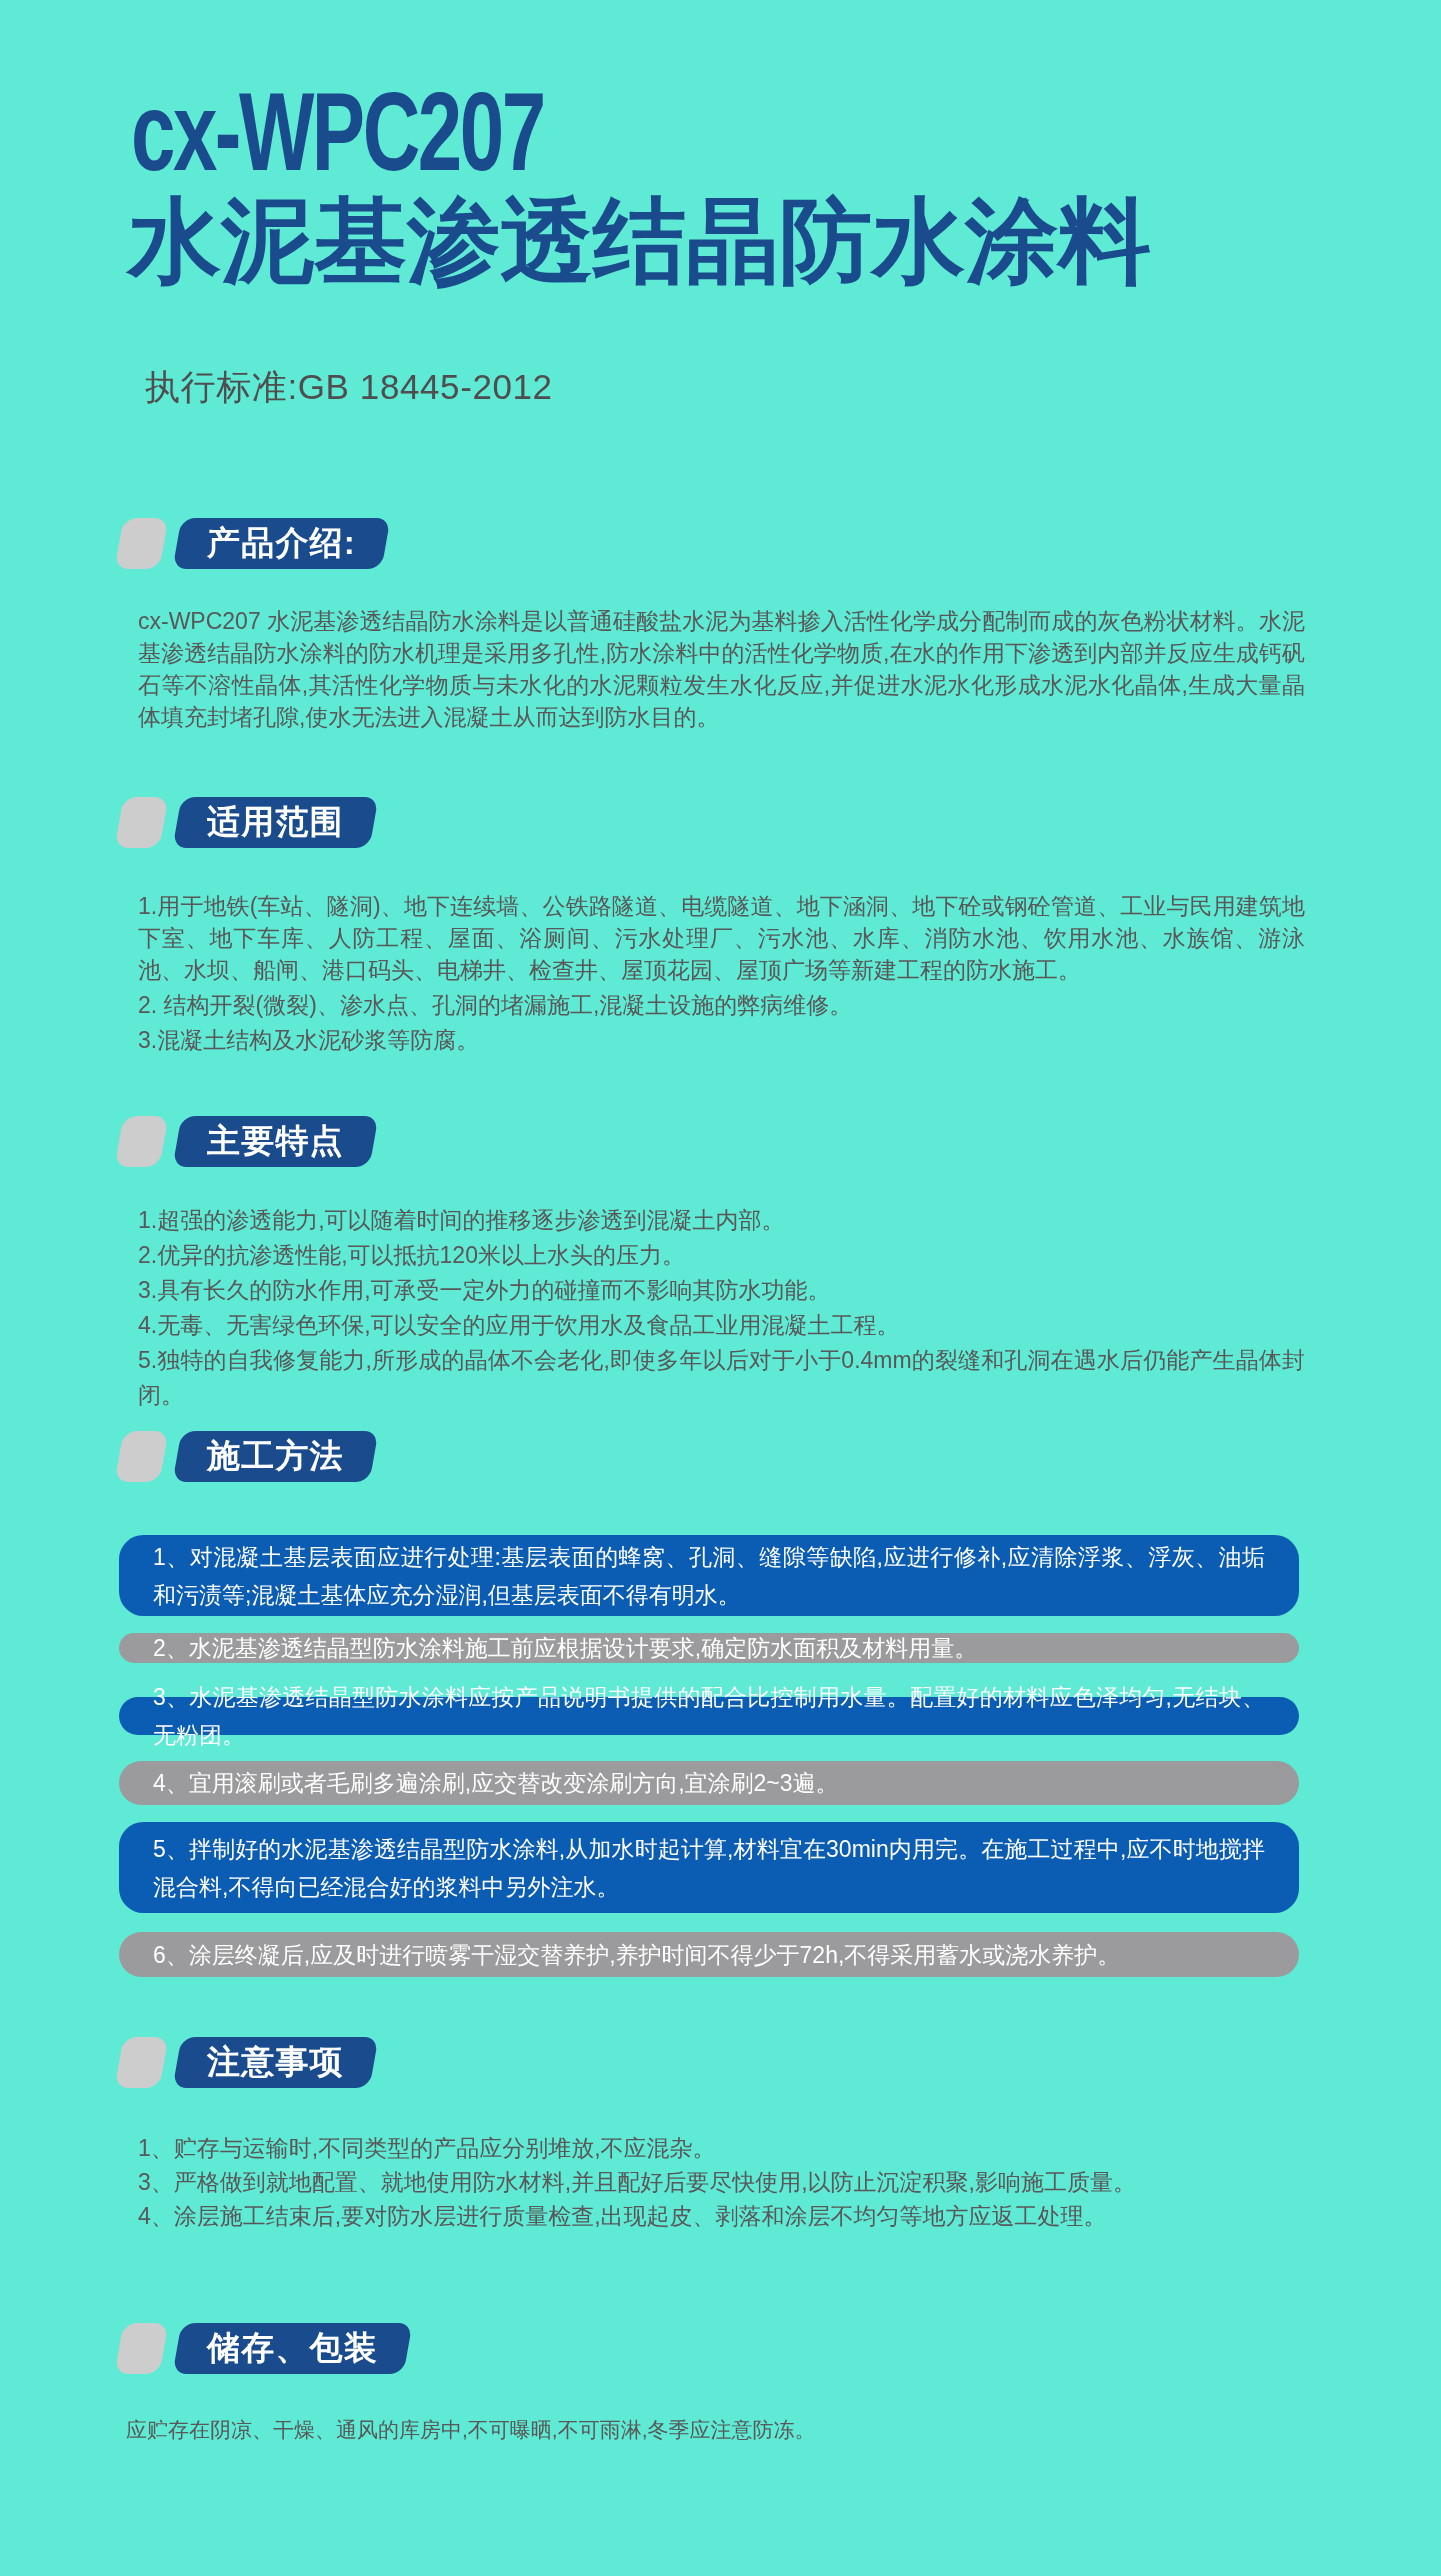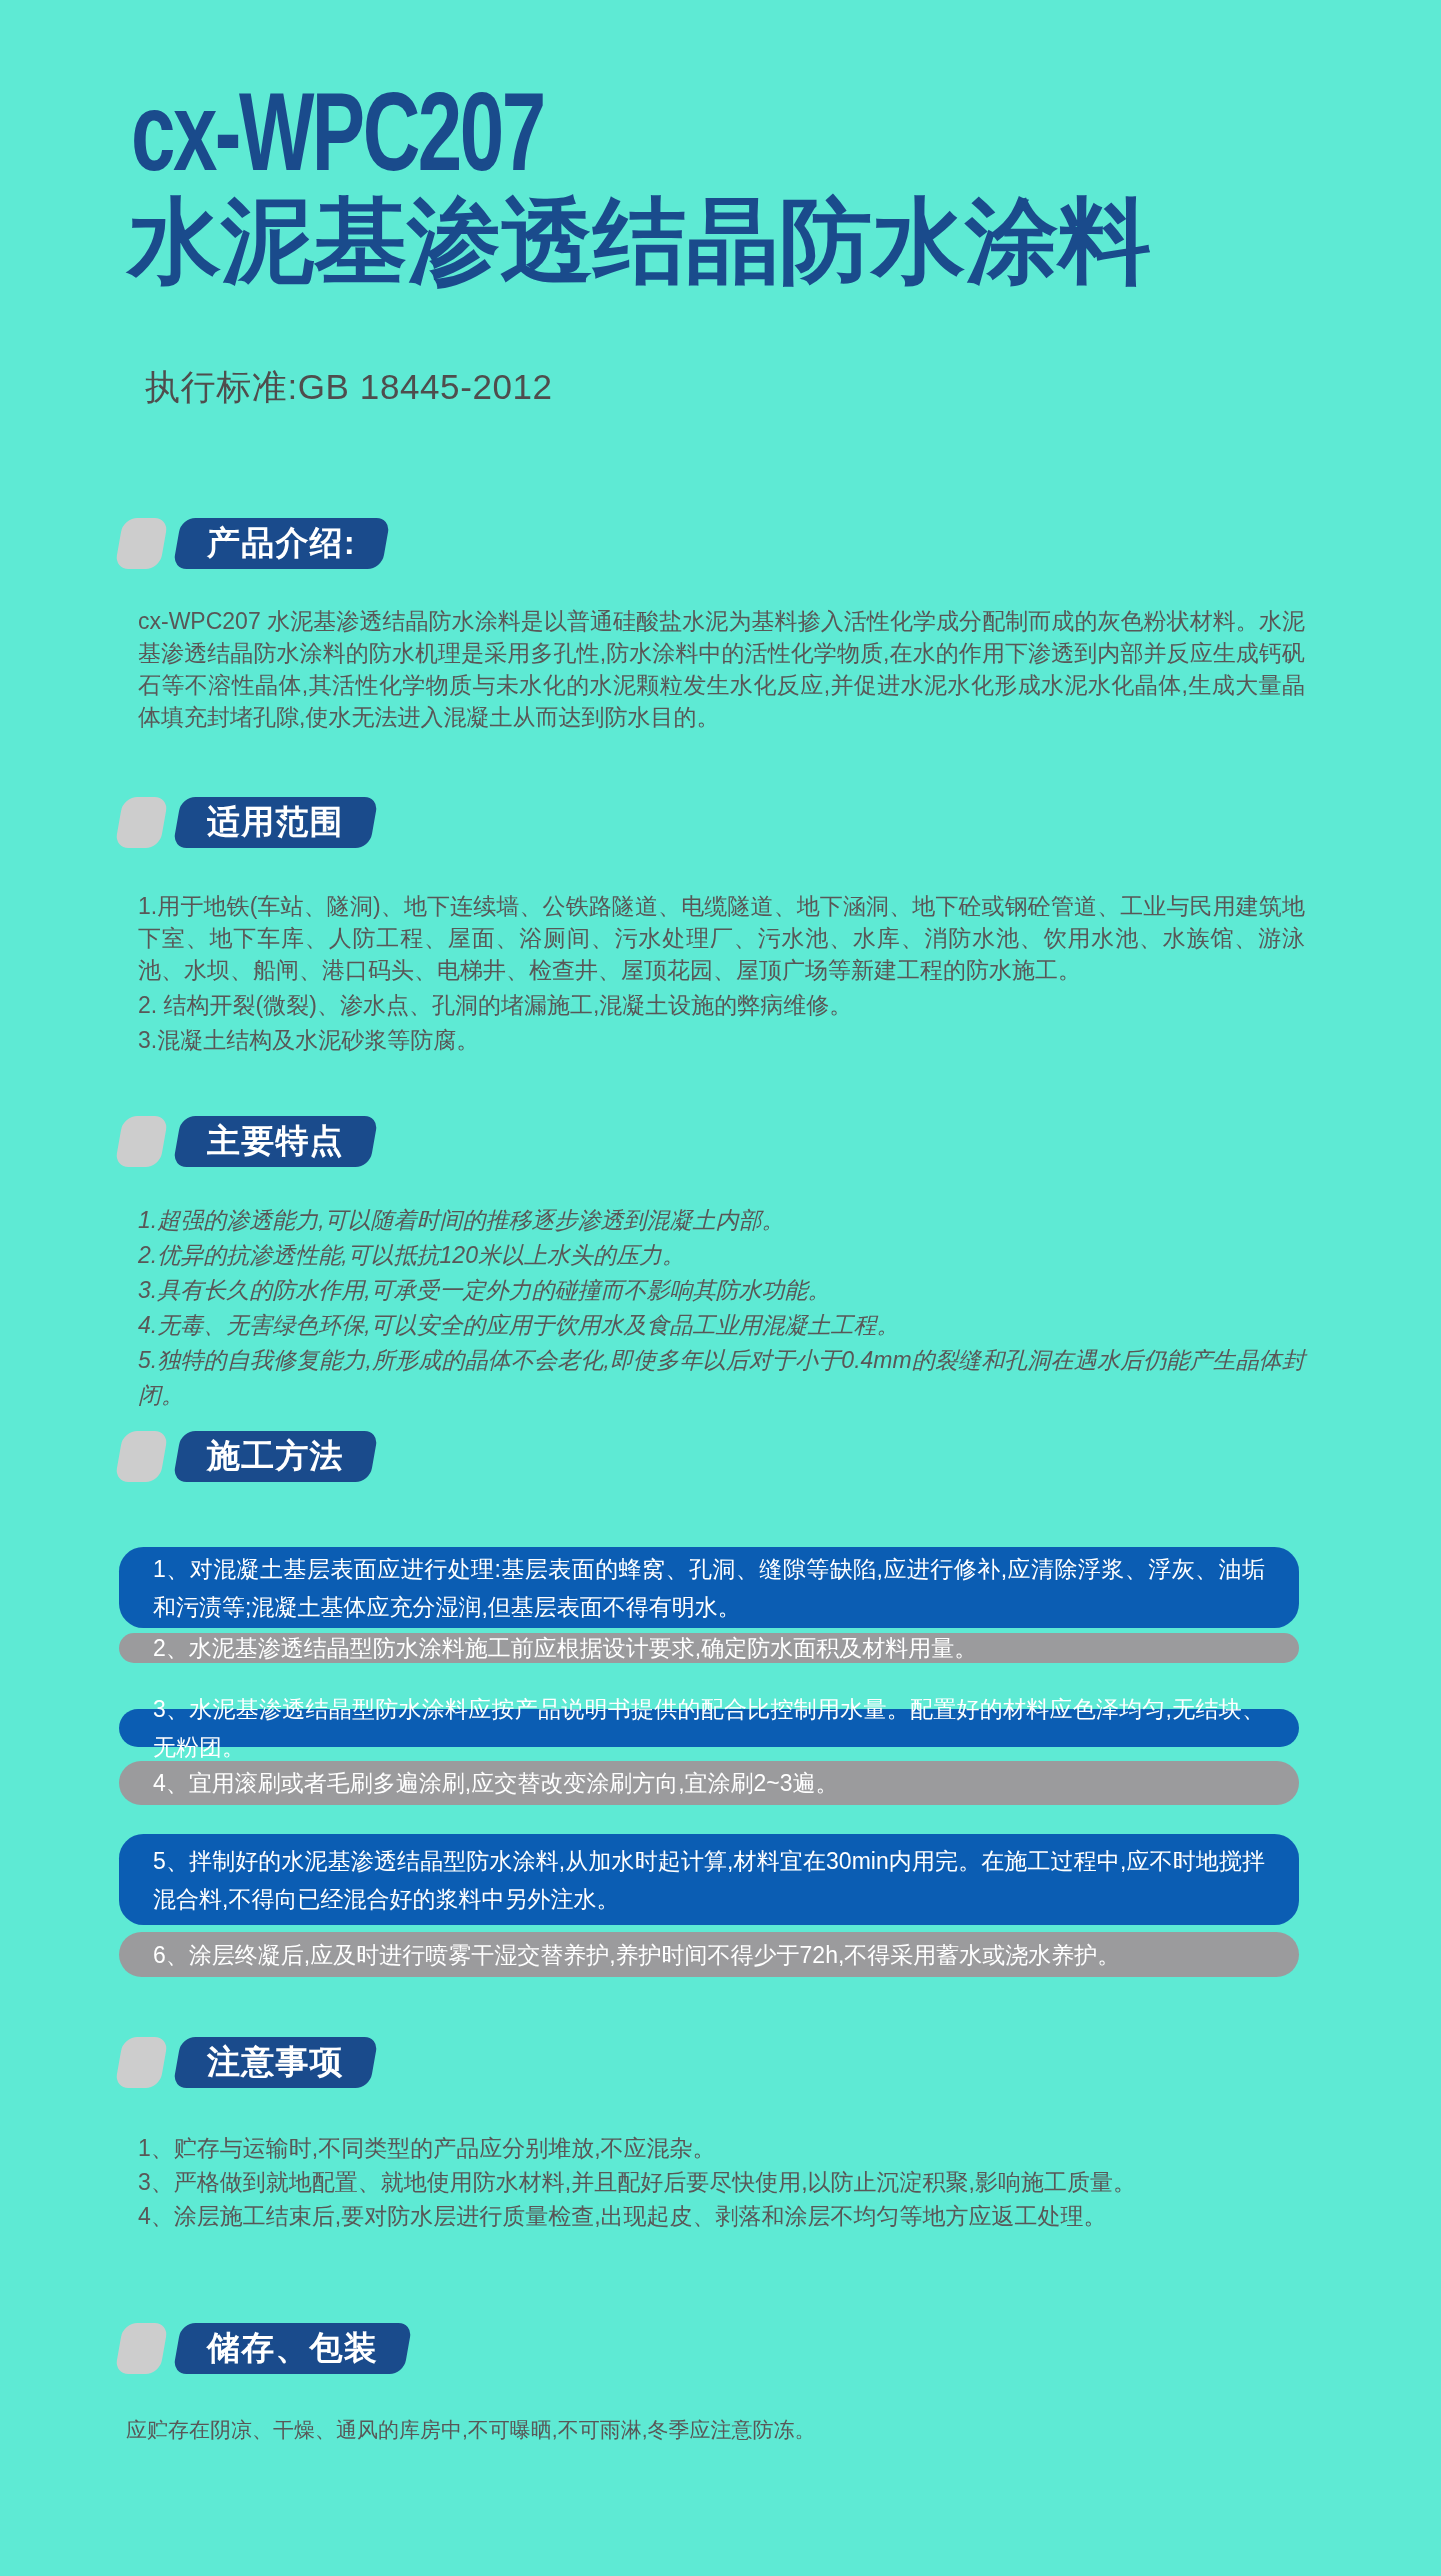--- a/index.html
+++ b/index.html
@@ -66,36 +66,36 @@
   
   .para{
     position:absolute;left:138px;width:1167px;
     font-size:23px;line-height:32px;color:var(--text-gray);
     text-align:justify;
   }
   .list{position:absolute;left:138px;width:1167px;color:var(--text-gray);font-size:23px;}
   .list p{margin:0;text-align:justify;}
   .list.scope{line-height:32px;}
   .list.scope p + p{margin-top:2.9px;}
-  .list.features{line-height:35px;font-style:italic;}
+  .list.features{line-height:35px;}
   .list.notes{line-height:34px;}
   .single-line{
     position:absolute;left:126px;width:1167px;
     font-size:21px;color:var(--text-gray);white-space:nowrap;
   }
 
   
   .step{
     position:absolute;left:119px;width:1180px;
     border-radius:24.4px;
     display:flex;align-items:center;
     padding:0 34px;
     color:#ffffff;font-size:23px;line-height:38px;
   }
-  .step.blue{background:var(--bar-blue);margin-top:12px;}
+  .step.blue{background:var(--bar-blue);}
   .step.gray{background:var(--bar-gray);}
   .step span{display:block;text-align:justify;}
 </style>
 </head>
 <body>
 
 <div class="page">
 
   <div class="title-model">cx-WPC207</div>
   <div class="title-product">水泥基渗透结晶防水涂料</div>

